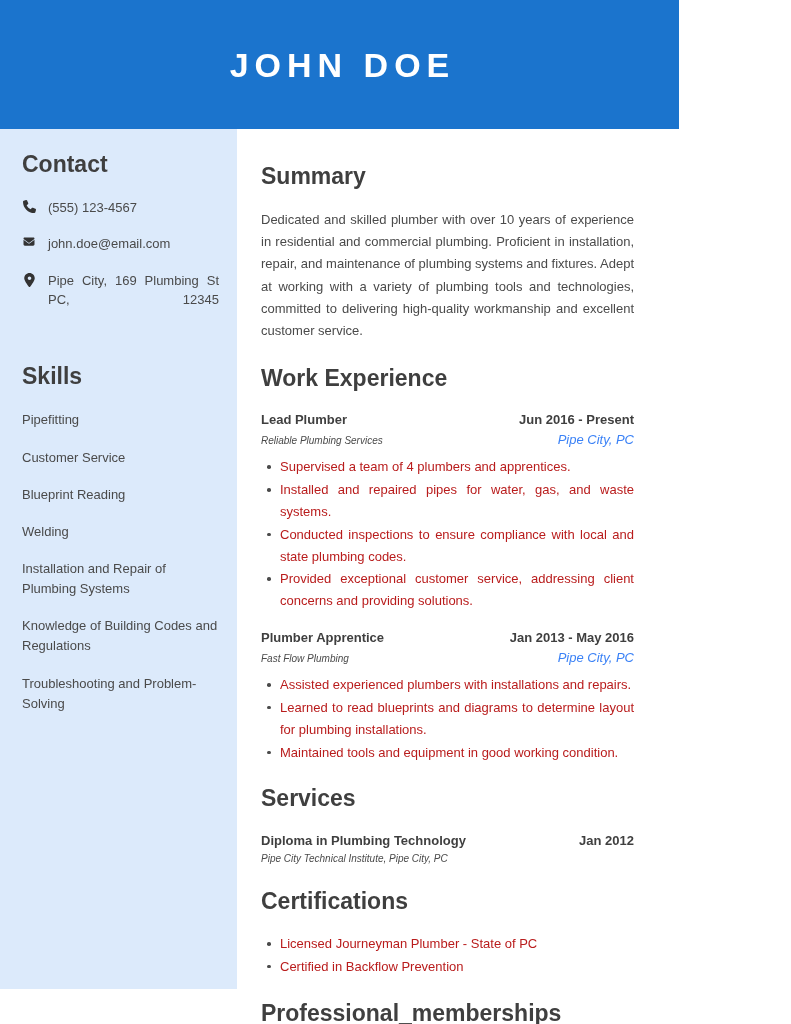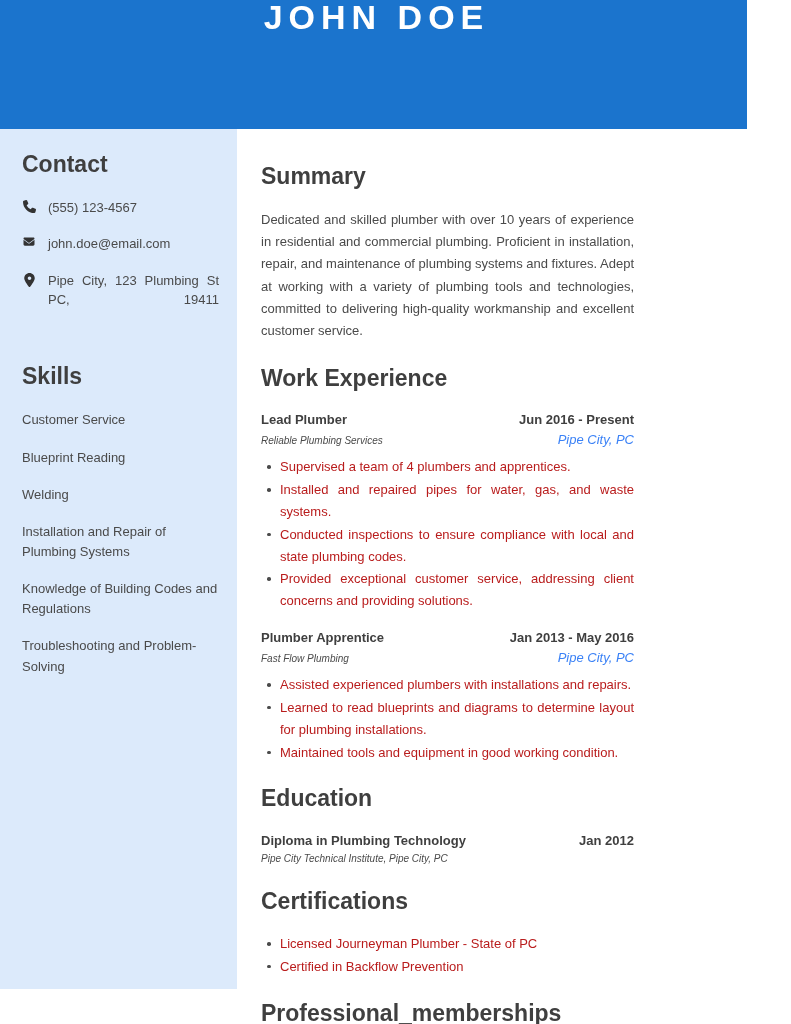--- a/index.html
+++ b/index.html
@@ -13,25 +13,25 @@
   body {
     font-family: "Liberation Sans", sans-serif;
     color: #444444;
     -webkit-font-smoothing: antialiased;
     position: relative;
     overflow: hidden;
   }
 
   
   .header-banner {
-    width: 747px;
+    width: 679px;
     height: 129px;
     background: #1b74cd;
     display: flex;
-    align-items: flex-start;
+    align-items: center;
     justify-content: center;
   }
   .full-name {
     color: #ffffff;
     font-size: 34px;
     font-weight: bold;
     letter-spacing: 6px;
     line-height: 1;
     text-transform: uppercase;
     margin-left: 6px;
@@ -224,29 +224,30 @@
           </span>
           <span class="contact-text">john.doe@email.com</span>
         </div>
 
         <div class="contact-row address">
           <span class="contact-icon">
             <svg width="11" height="14" viewBox="0 0 384 512" aria-hidden="true">
               <path d="M215.7 499.2C267 435 384 279.4 384 192C384 86 298 0 192 0S0 86 0 192c0 87.4 117 243 168.3 307.2c12.3 15.3 35.1 15.3 47.4 0zM192 256c-35.3 0-64-28.7-64-64s28.7-64 64-64s64 28.7 64 64s-28.7 64-64 64z"></path>
             </svg>
           </span>
-          <span class="contact-text">Pipe City, 123 Plumbing St PC, 19411</span>
+          <span class="contact-text">Pipe City, 169 Plumbing St PC, 12345</span>
         </div>
 
       </div>
     </section>
 
     <section>
       <h2 class="section-heading">Skills</h2>
       <ul class="skills-list">
+        <li class="skill-item">Pipefitting</li>
         <li class="skill-item">Customer Service</li>
         <li class="skill-item">Blueprint Reading</li>
         <li class="skill-item">Welding</li>
         <li class="skill-item">Installation and Repair of Plumbing Systems</li>
         <li class="skill-item">Knowledge of Building Codes and Regulations</li>
         <li class="skill-item">Troubleshooting and Problem-Solving</li>
       </ul>
     </section>
 
   </aside>
@@ -289,21 +290,21 @@
         </div>
         <ul class="bullet-list">
           <li class="bullet-item">Assisted experienced plumbers with installations and repairs.</li>
           <li class="bullet-item">Learned to read blueprints and diagrams to determine layout for plumbing installations.</li>
           <li class="bullet-item">Maintained tools and equipment in good working condition.</li>
         </ul>
       </div>
     </section>
 
     <section>
-      <h2 class="section-heading">Education</h2>
+      <h2 class="section-heading">Services</h2>
       <div class="entry edu-entry">
         <div class="entry-line">
           <span class="entry-title">Diploma in Plumbing Technology</span>
           <span class="entry-date">Jan 2012</span>
         </div>
         <div class="entry-line">
           <span class="entry-org">Pipe City Technical Institute, Pipe City, PC</span>
         </div>
       </div>
     </section>

